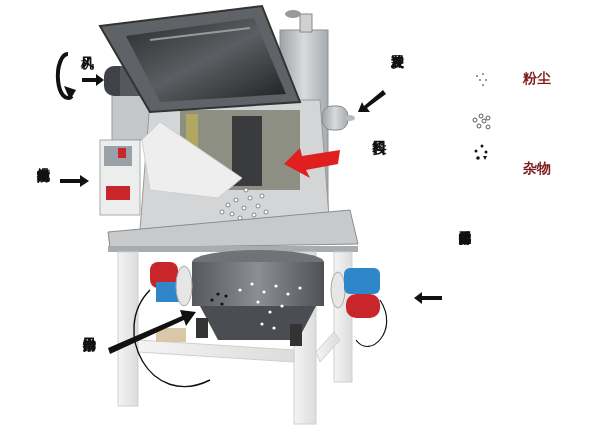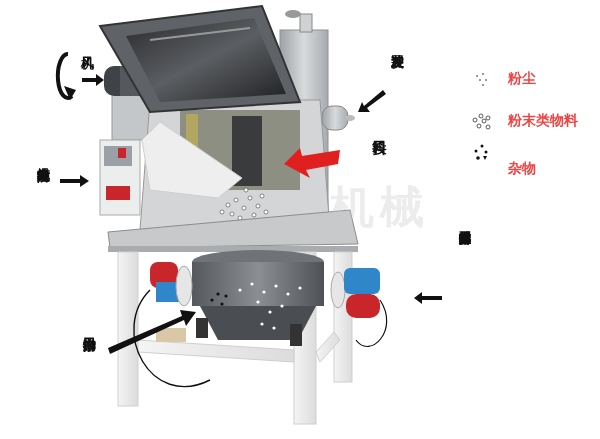--- a/index.html
+++ b/index.html
@@ -1,21 +1,21 @@
 <!DOCTYPE html>
 <html><head>
 <meta charset="utf-8">
 <style>
   html, body { margin: 0; padding: 0; background: #ffffff; }
   body { width: 600px; height: 439px; position: relative; overflow: hidden;
          font-family: "DejaVu Sans", "Liberation Sans", sans-serif; }
   .stage { position: absolute; left: 0; top: 0; width: 600px; height: 439px; }
   .label { position: absolute; font-weight: bold; color: #111; font-size: 13px; line-height: 14px; }
   .vert { writing-mode: vertical-rl; text-orientation: upright; letter-spacing: 0px; }
-  .legend-item { position: absolute; display: flex; align-items: center; font-weight: bold; font-size: 14px; color: #ef4444; }
+  .legend-item { position: absolute; display: flex; align-items: center; font-weight: bold; font-size: 14px; color: #7f1d1d; margin-left: 15px; }
   .watermark { position: absolute; color: rgba(200,200,200,0.35); font-size: 44px; font-weight: bold; letter-spacing: 6px; }
 </style>
 </head>
 <body>
 
 <div class="stage">
 
   <svg width="600" height="439" viewBox="0 0 600 439" style="position:absolute;left:0;top:0">
     <defs>
       <linearGradient id="steel" x1="0" x2="1" y1="0" y2="0">
@@ -201,31 +201,27 @@
     </g>
     <g fill="#111">
       <circle cx="482" cy="146" r="1.5"></circle>
         <circle cx="476" cy="151" r="1.5"></circle>
         <circle cx="486" cy="152" r="1.5"></circle>
       <circle cx="478" cy="158" r="1.8"></circle>
         <polygon points="483,156 487,156 485,160"></polygon>
     </g>
   </svg>
 
-  <div class="watermark" style="left:330px; top:178px;">机械</div>
 
   <div class="label vert" style="left:80px; top:46px;">风机</div>
   <div class="label vert" style="left:390px; top:44px;">反冲装置</div>
   <div class="label vert" style="left:372px; top:130px; font-size:14px; line-height:15px;">投料口</div>
   <div class="label vert" style="left:36px; top:158px;">防爆控电箱</div>
   <div class="label vert" style="left:458px; top:222px; font-size:12px; line-height:13px;">无尘投料搭配防爆直排筛</div>
   <div class="label vert" style="left:82px; top:328px;">杂物排出口</div>
 
   <div class="legend-item" style="left:508px; top:70px;">
     <span>粉尘</span>
   </div>
-  <div class="legend-item" style="left:508px; top:112px;">
-    <span>粉末类物料</span>
-  </div>
   <div class="legend-item" style="left:508px; top:160px;">
     <span>杂物</span>
   </div>
 </div>
 
 </body></html>

